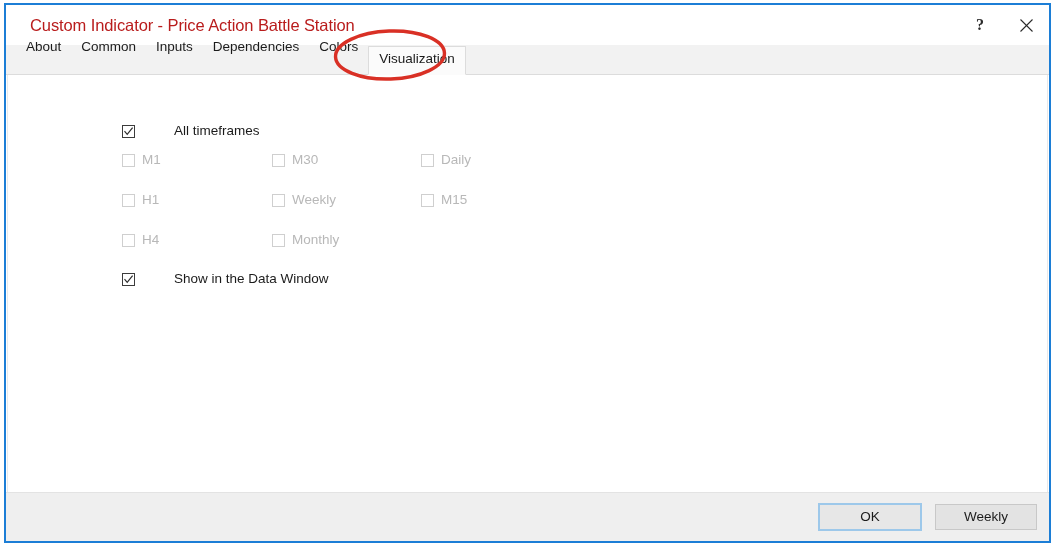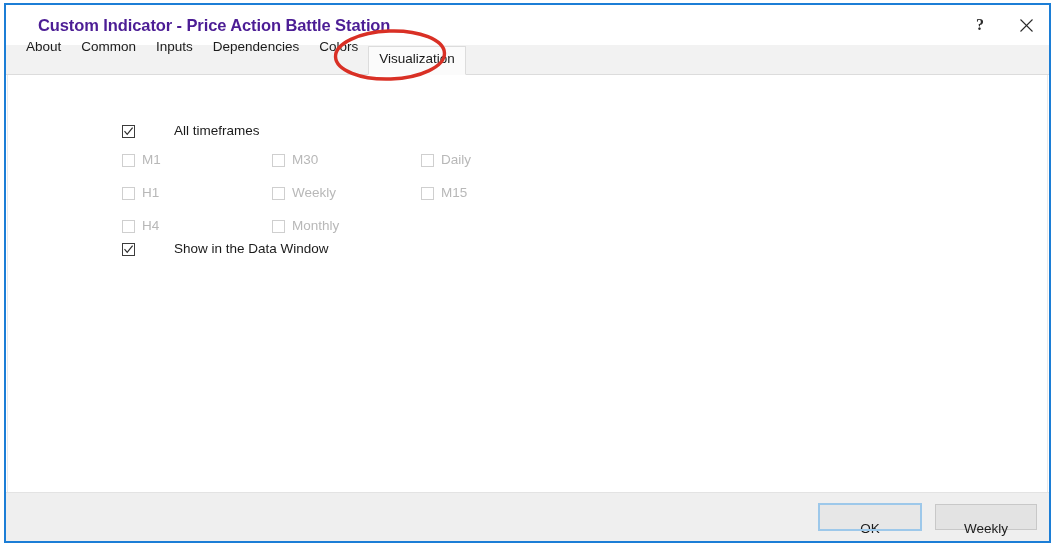--- a/index.html
+++ b/index.html
@@ -32,25 +32,24 @@
   #title-bar {
     height: 40px;
     flex: 0 0 40px;
     background: #ffffff;
     display: flex;
     align-items: center;
     position: relative;
   }
   #window-title {
     font-size: 16.5px;
-    color: #4c1d95;
-    padding-left: 32px;
+    color: #b91c1c;
+    padding-left: 24px;
     letter-spacing: -0.1px;
     white-space: nowrap;
-    font-weight: bold;
   }
   .titlebar-buttons {
     position: absolute;
     right: 0;
     top: 0;
     height: 40px;
     display: flex;
     align-items: stretch;
   }
   .titlebar-btn {
@@ -124,22 +123,22 @@
   .cb-row {
     display: flex;
     align-items: center;
     height: 18px;
     margin-bottom: 11px;
     gap: 32px;
   }
   .cb-grid {
     display: grid;
     grid-template-columns: 150px 149px auto;
-    row-gap: 15px;
-    margin-bottom: 5px;
+    row-gap: 22px;
+    margin-bottom: 21px;
   }
   .cb-item {
     display: flex;
     align-items: center;
     height: 18px;
   }
 
   .checkbox {
     width: 13px;
     height: 13px;
@@ -184,21 +183,21 @@
     width: 102px;
     height: 26px;
     font-size: 13.5px;
     color: #1b1b1b;
     background: #e3e3e3;
     border: 1px solid #c8c8c8;
     margin-left: 14px;
     cursor: default;
     font-family: "Liberation Sans", sans-serif;
     line-height: 24px;
-    padding: 12px;
+    padding: 0;
   }
   .dlg-button.default {
     outline: 2px solid #9dc8ea;
     outline-offset: -1px;
     border: 1px solid #bcbcbc;
     background: #e7e7e7;
   }
 
   
   #annotation-ellipse {

